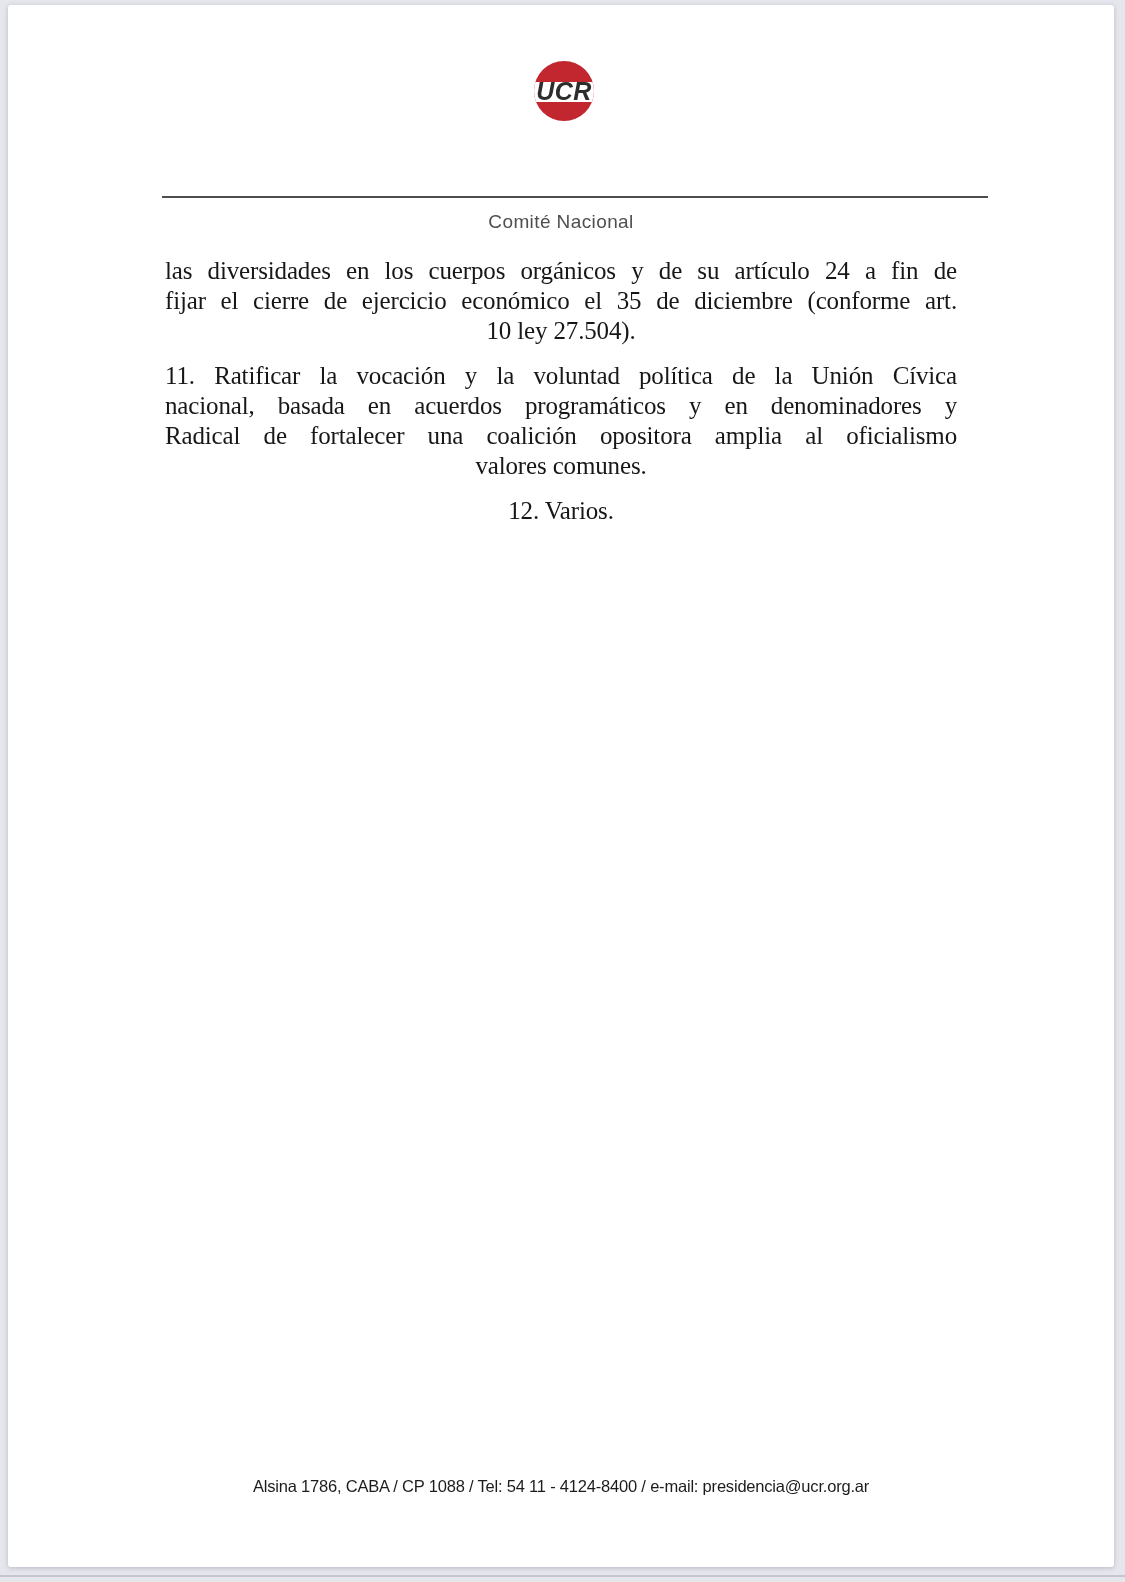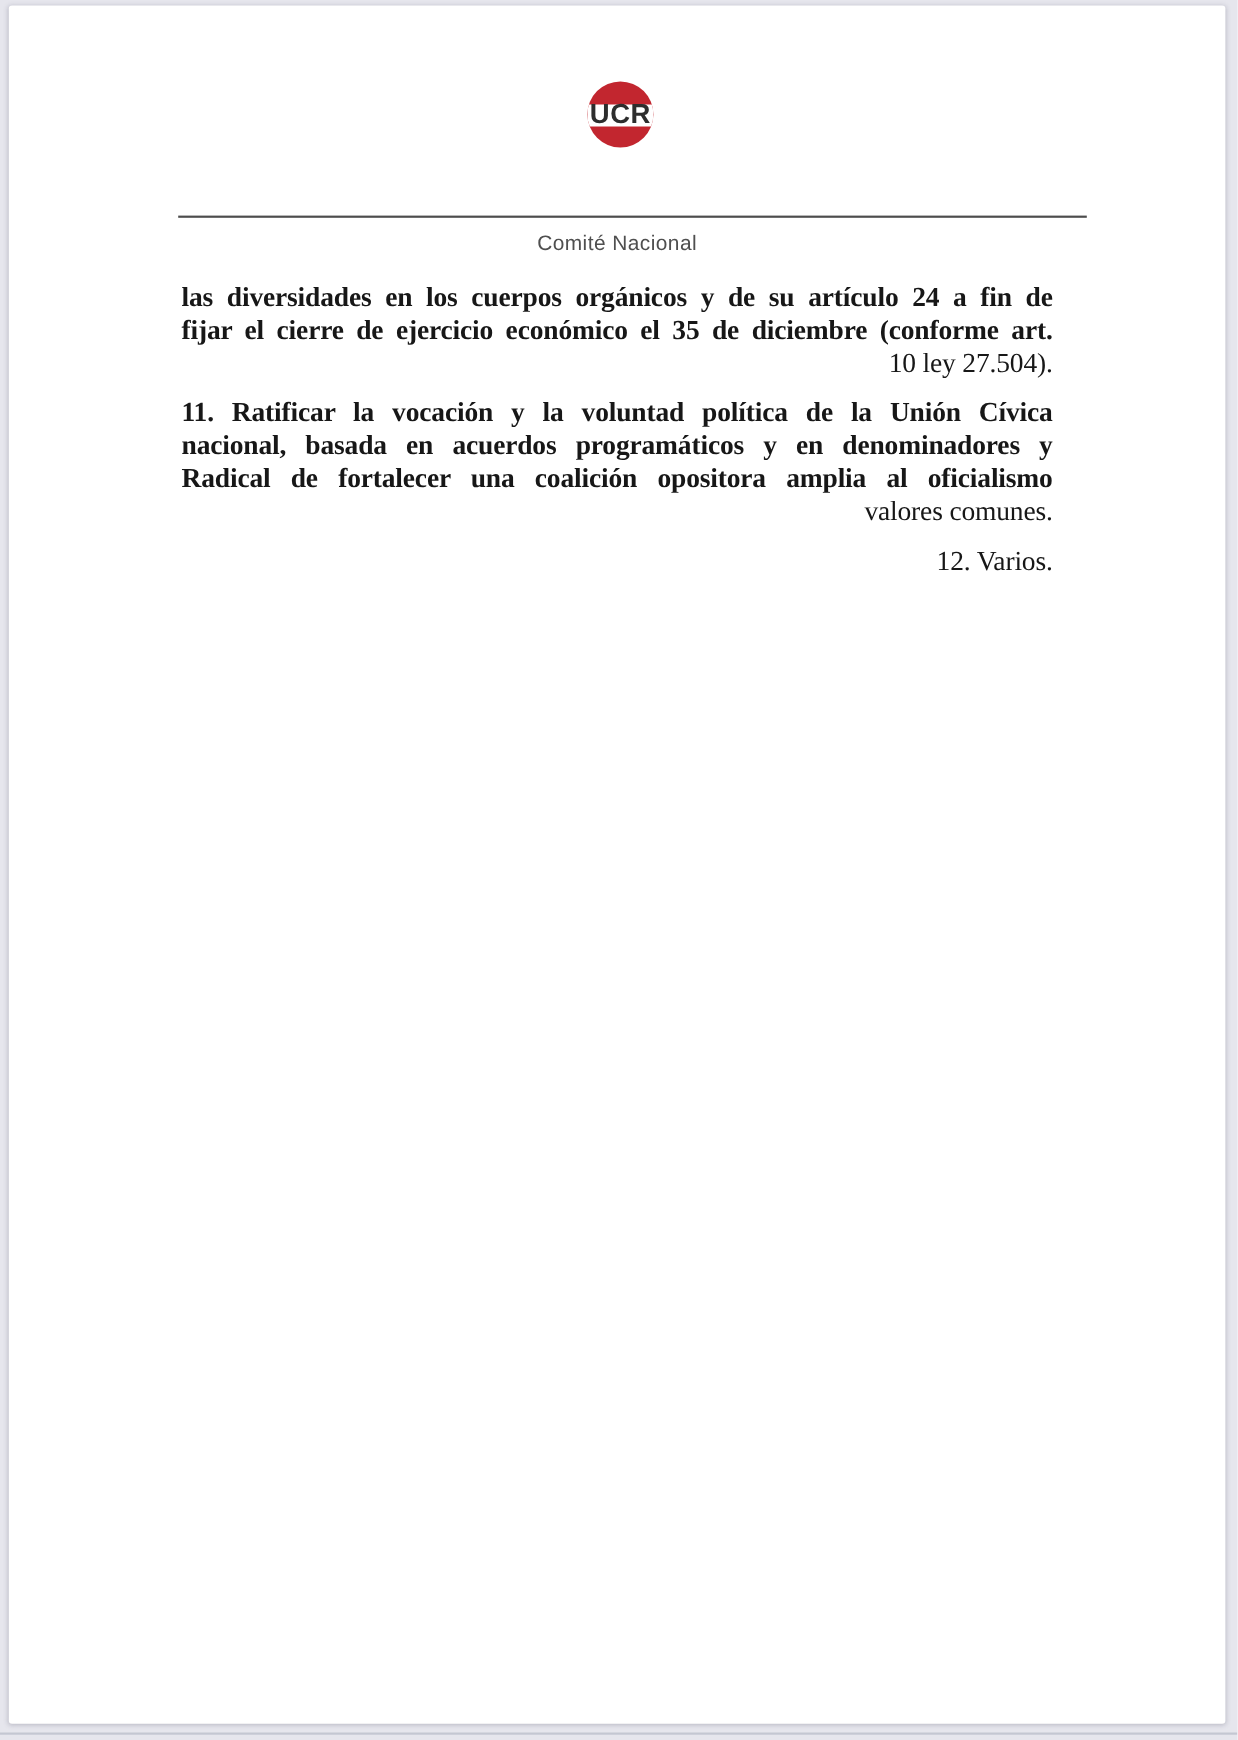--- a/index.html
+++ b/index.html
@@ -41,26 +41,27 @@
     left: 0;
     top: 1575px;
     width: 100%;
     height: 2px;
     background: var(--edge-line);
   }
   
   .logo-circle {
     position: absolute;
     left: 526px;
-    top: 69px;
+    top: 56px;
     width: 60px;
     height: 60px;
     border-radius: 50%;
     background: var(--brand-red);
     overflow: hidden;
+    font-style: italic;
   }
   .logo-band {
     position: absolute;
     left: 0;
     right: 0;
     top: 21px;
     height: 20px;
     background: #ffffff;
   }
   .logo-text {
@@ -117,24 +118,23 @@
     line-height: 30px;
     letter-spacing: -0.15px;
     color: var(--body-text);
   }
   .p1 { top: 251px; }
   .p2 { top: 356px; }
   .p3 { top: 491px; }
   .jl {
     text-align: justify;
     text-align-last: justify;
-    font-weight: bold;
     -moz-text-align-last: justify;
   }
-  .ll { text-align: right; white-space: nowrap; }
+  .ll { text-align: center; white-space: nowrap; }
   .closing {
     top: 585px;
     padding-left: 72px;
     white-space: nowrap;
   }
   
   .footer {
     position: absolute;
     left: 0;
     top: 1472px;
@@ -170,16 +170,17 @@
       <div class="jl">nacional, basada en acuerdos programáticos y en denominadores y</div>
       <div class="jl">Radical de fortalecer una coalición opositora amplia al oficialismo</div>
       <div class="ll">valores comunes.</div>
     </div>
 
     <div class="para p3">
       <div class="ll">12. Varios.</div>
     </div>
 
 
+    <div class="footer">Alsina 1786, CABA / CP 1088 / Tel: 54 11 - 4124-8400 / e-mail: presidencia@ucr.org.ar</div>
   </div>
 
   <div class="edge-line"></div>
 </div>
 
 </body></html>

